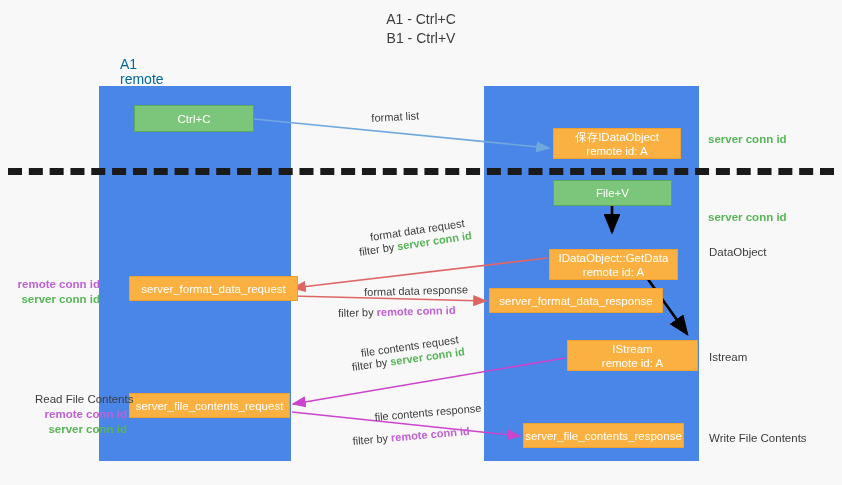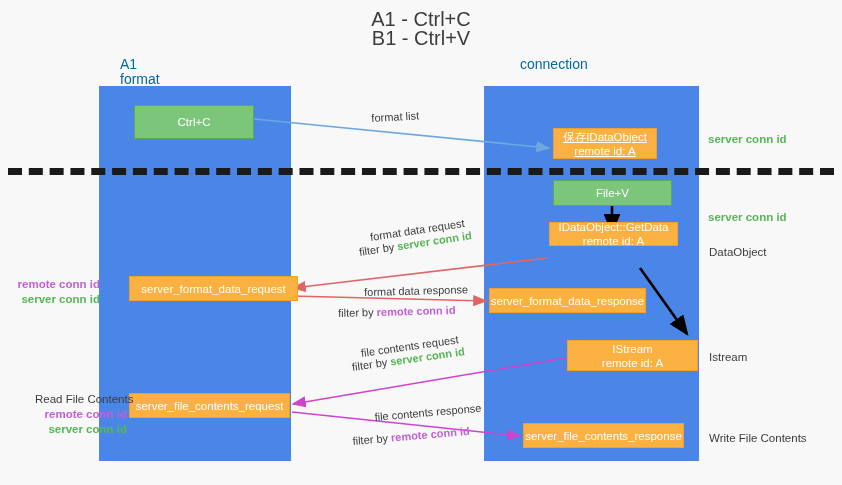--- a/index.html
+++ b/index.html
@@ -3,45 +3,45 @@
 <meta charset="utf-8">
 <style>
   html,body{margin:0;padding:0;}
   body{
     width:842px;height:485px;background:#f8f8f8;position:relative;overflow:hidden;
     font-family:"Liberation Sans","DejaVu Sans",sans-serif;
     -webkit-font-smoothing:antialiased;
   }
   .abs{position:absolute;}
   
-  #title{left:0;top:10px;width:842px;text-align:center;color:#3c3c3c;font-size:20px;line-height:19px;}
+  #title{left:0;top:10px;width:842px;text-align:center;color:#3c3c3c;font-size:14px;line-height:19px;}
   
   .lane-head{color:#0369a1;font-size:14px;line-height:15px;}
   #head-a1{left:120px;top:57px;width:150px;}
   #head-b1{left:520px;top:57px;width:150px;}
   
   .lane{background:#4a86e8;}
   #lane-a1{left:99px;top:86px;width:192px;height:375px;}
   #lane-b1{left:484px;top:86px;width:215px;height:375px;}
   
   #divider{left:8px;top:168px;width:826px;height:0;border-top:7px dashed #1a1a1a;}
   
   .node{
     box-sizing:border-box;color:#ffffff;font-size:11.5px;line-height:14px;
     display:flex;flex-direction:column;align-items:center;justify-content:center;
     text-align:center;padding:2px 4px;
   }
   .green{background:#7cc67c;border:1px solid #5aa85a;}
   .orange{background:#fbb142;border:1px solid #f0a030;}
-  #n-ctrlc{left:134px;top:105px;width:120px;height:34px;}
-  #n-saveido{left:553px;top:128px;width:104px;height:31px;text-decoration:underline;}
+  #n-ctrlc{left:134px;top:105px;width:120px;height:27px;}
+  #n-saveido{left:553px;top:128px;width:128px;height:31px;}
   #n-ctrlv{left:553px;top:180px;width:119px;height:26px;}
-  #n-getdata{left:549px;top:222px;width:129px;height:24px;}
+  #n-getdata{left:549px;top:249px;width:129px;height:31px;}
   #n-sfdreq{left:129px;top:276px;width:169px;height:25px;}
-  #n-sfdresp{left:489px;top:288px;width:157px;height:25px;}
+  #n-sfdresp{left:489px;top:288px;width:174px;height:25px;}
   #n-istream{left:567px;top:340px;width:131px;height:31px;}
   #n-sfcreq{left:129px;top:393px;width:161px;height:25px;}
   #n-sfcresp{left:523px;top:423px;width:161px;height:25px;}
   
   .ann{font-size:11.5px;line-height:15px;color:#3c3c3c;white-space:nowrap;}
   .green-t{color:#58b558;font-weight:bold;}
   .purple-t{color:#c061d6;font-weight:bold;}
   #a-srv1{left:708px;top:132px;}
   #a-srv2{left:708px;top:210px;}
   #a-dataobject{left:709px;top:245px;}
@@ -65,24 +65,23 @@
 </head>
 <body>
 
 <div class="abs" id="title">
   <div>A1 - Ctrl+C</div>
   <div>B1 - Ctrl+V</div>
 </div>
 
 <div class="abs lane-head" id="head-a1">
   <div>A1</div>
-  <div>format</div>
+  <div>remote</div>
 </div>
 <div class="abs lane-head" id="head-b1">
-  <div>connection</div>
 </div>
 
 <div class="abs lane" id="lane-a1"></div>
 <div class="abs lane" id="lane-b1"></div>
 
 <svg class="abs overlay" viewBox="0 0 842 485">
   <defs>
     <marker id="ar-blue" markerWidth="9" markerHeight="7" refX="8" refY="3.5" orient="auto">
       <polygon points="0 0, 9 3.5, 0 7" fill="#6fa8dc"></polygon>
     </marker>

